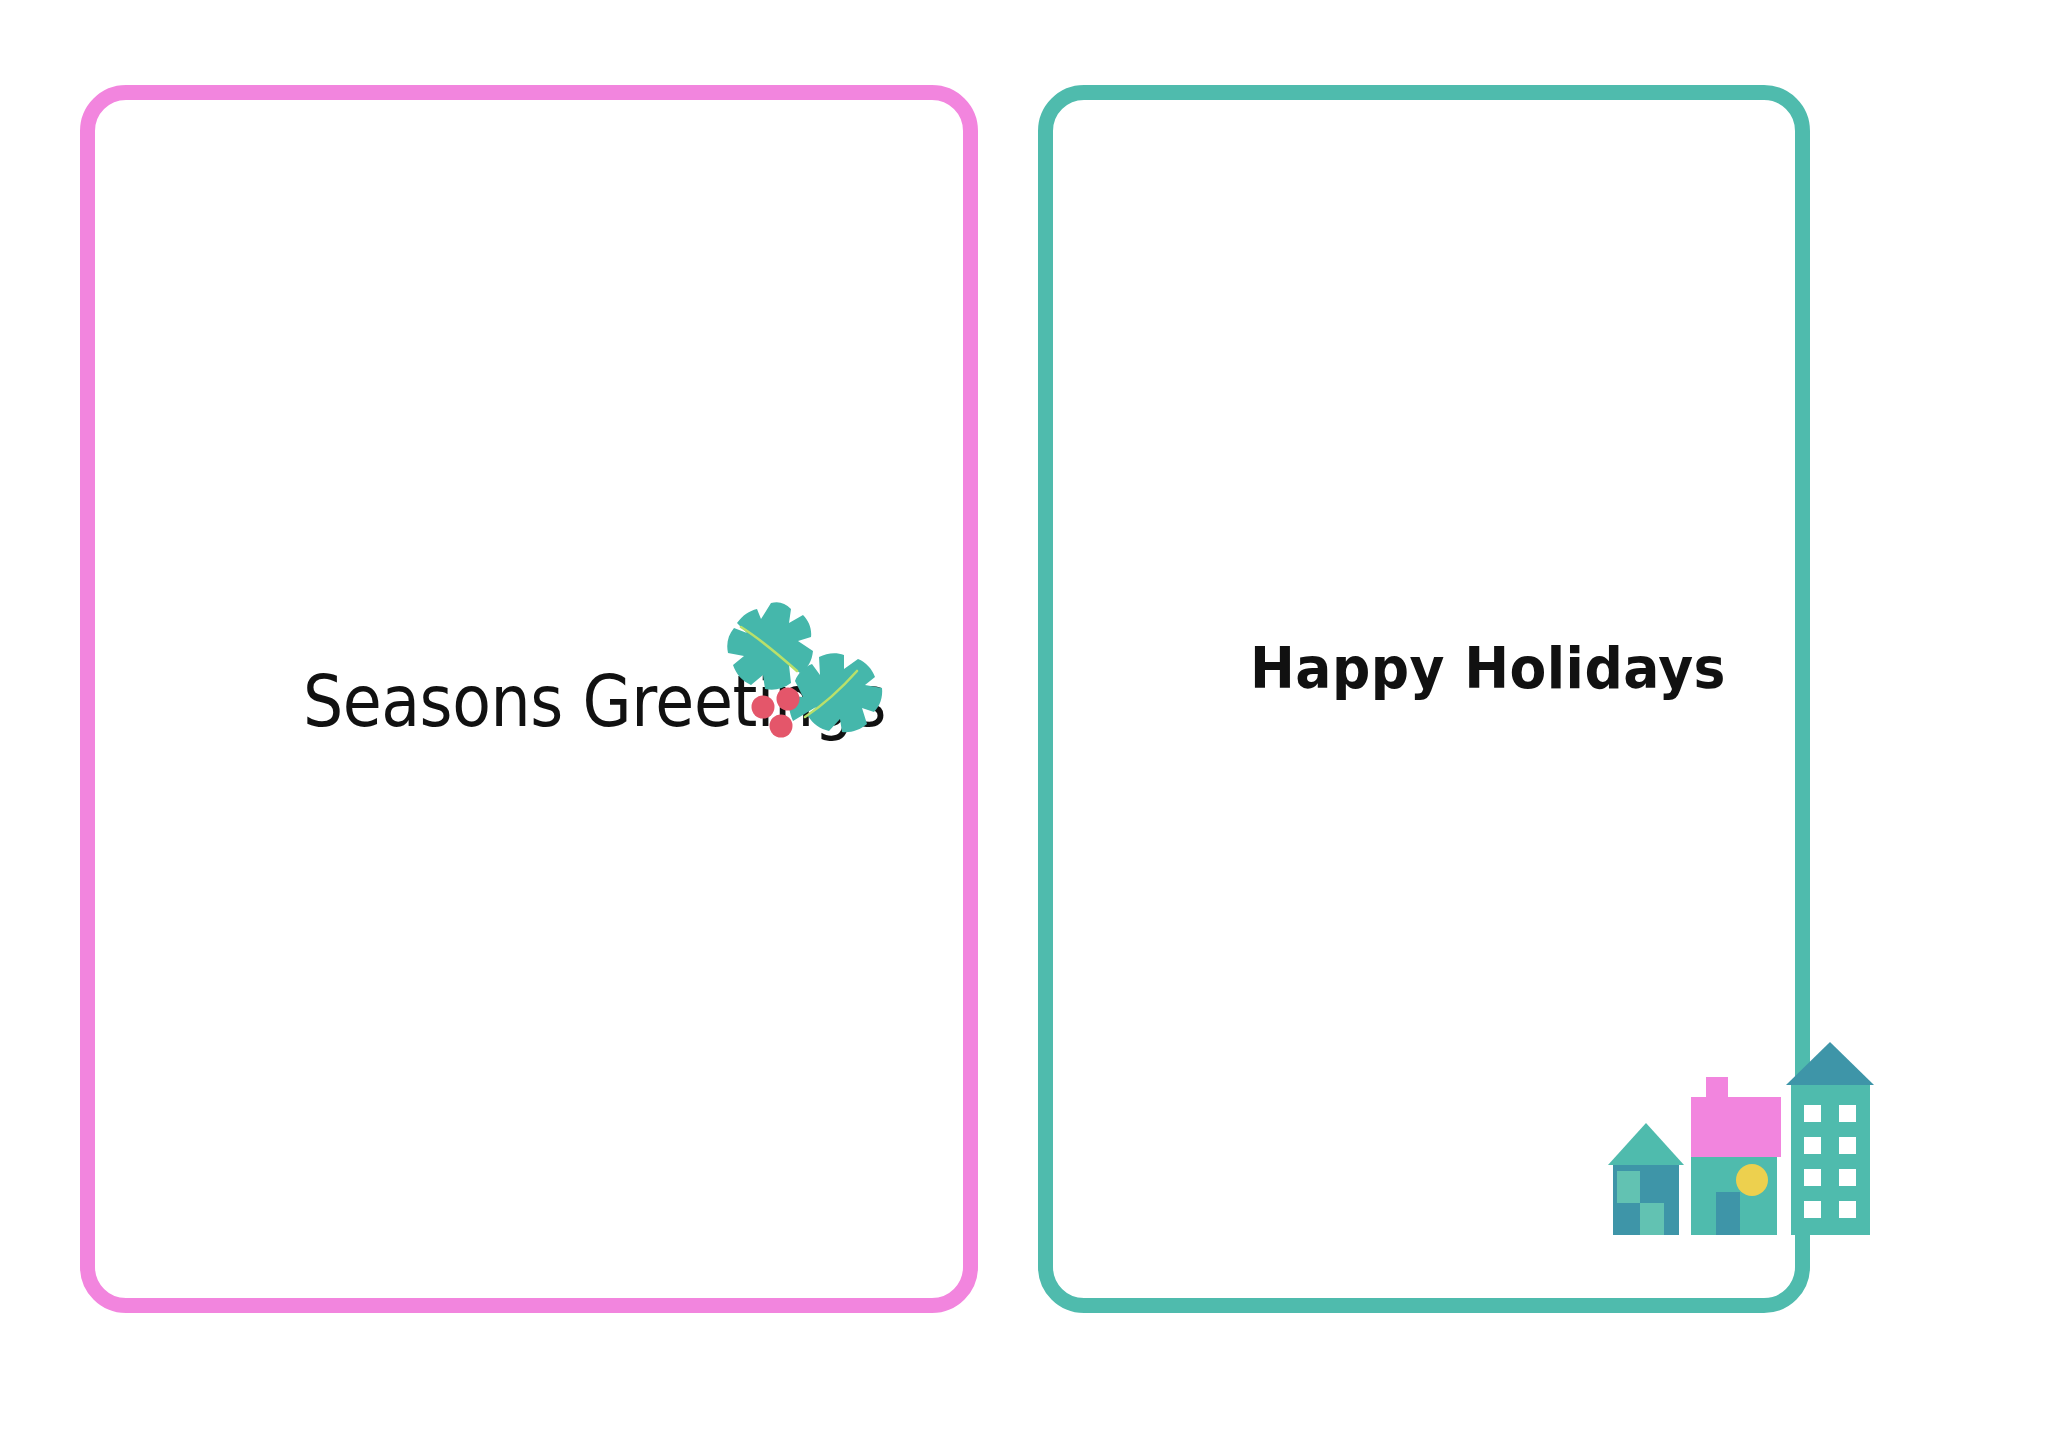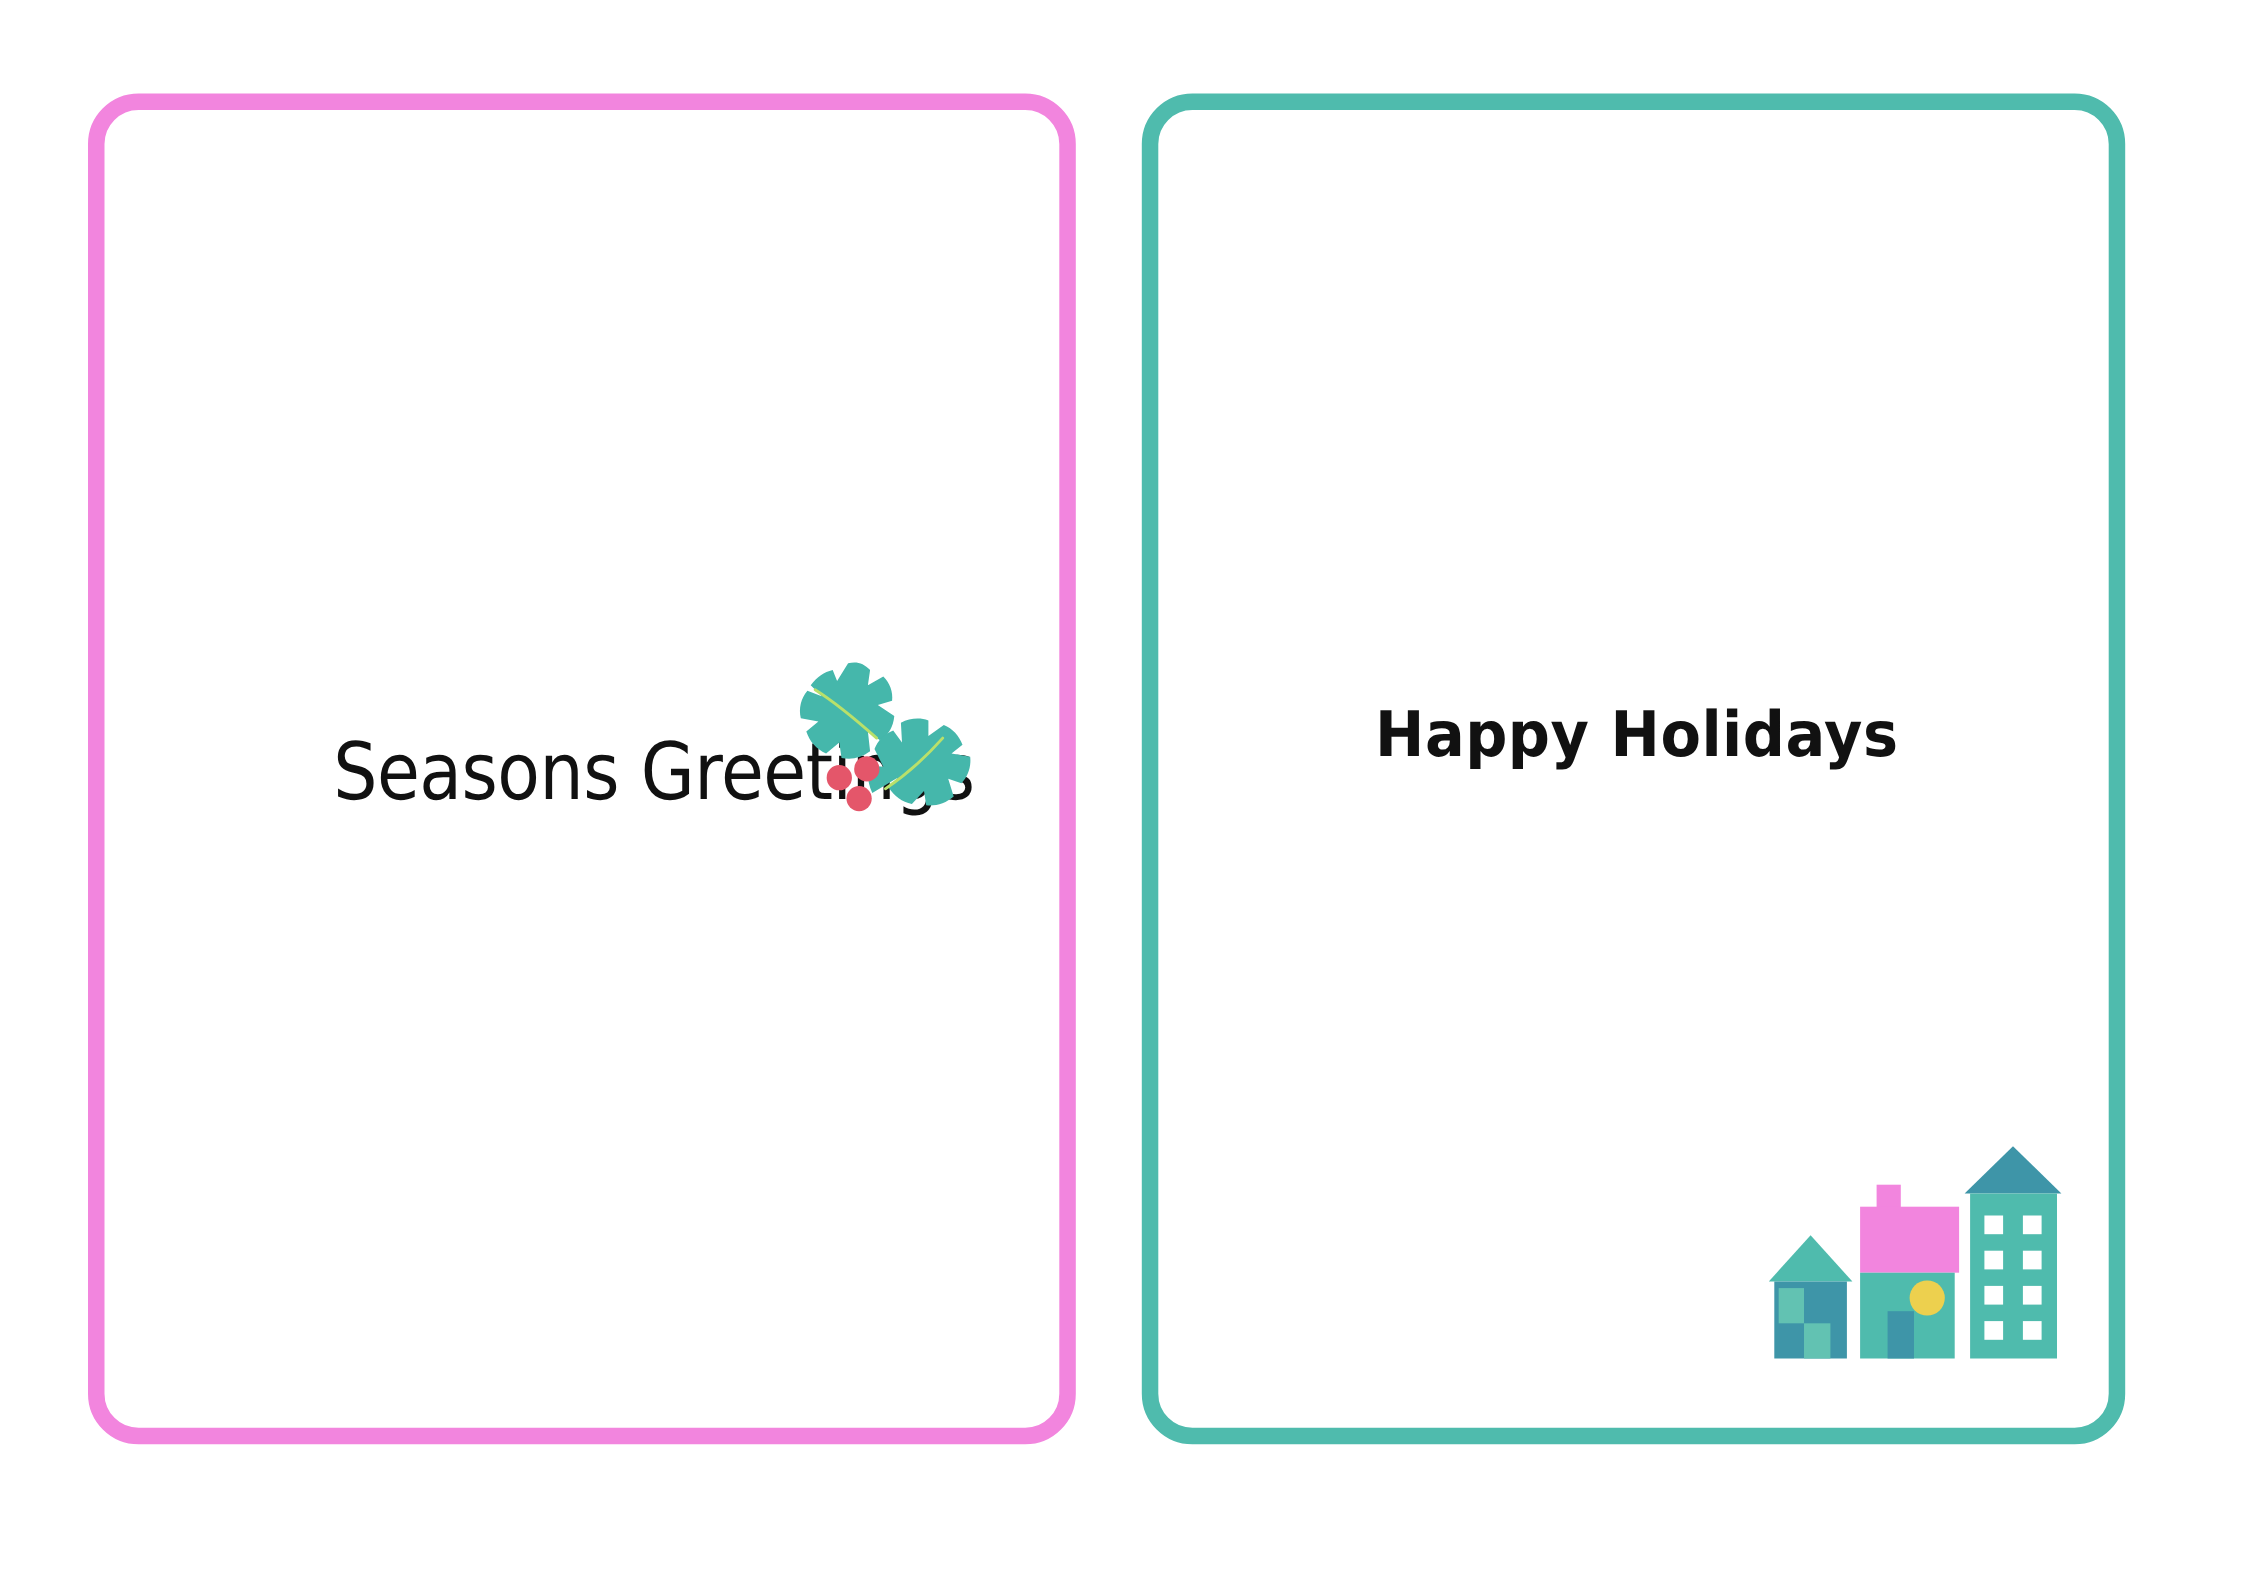--- a/index.html
+++ b/index.html
@@ -36,21 +36,21 @@
     left: 80px;
     top: 85px;
     width: 898px;
     height: 1228px;
     border-color: #F285DE;
   }
 
   #card-right {
     left: 1038px;
     top: 85px;
-    width: 894px;
+    width: 772px;
     height: 1228px;
     border-color: #4FBBAD;
   }
 
   
   .greeting {
     position: absolute;
     white-space: nowrap;
     color: #111111;
     line-height: 1;

